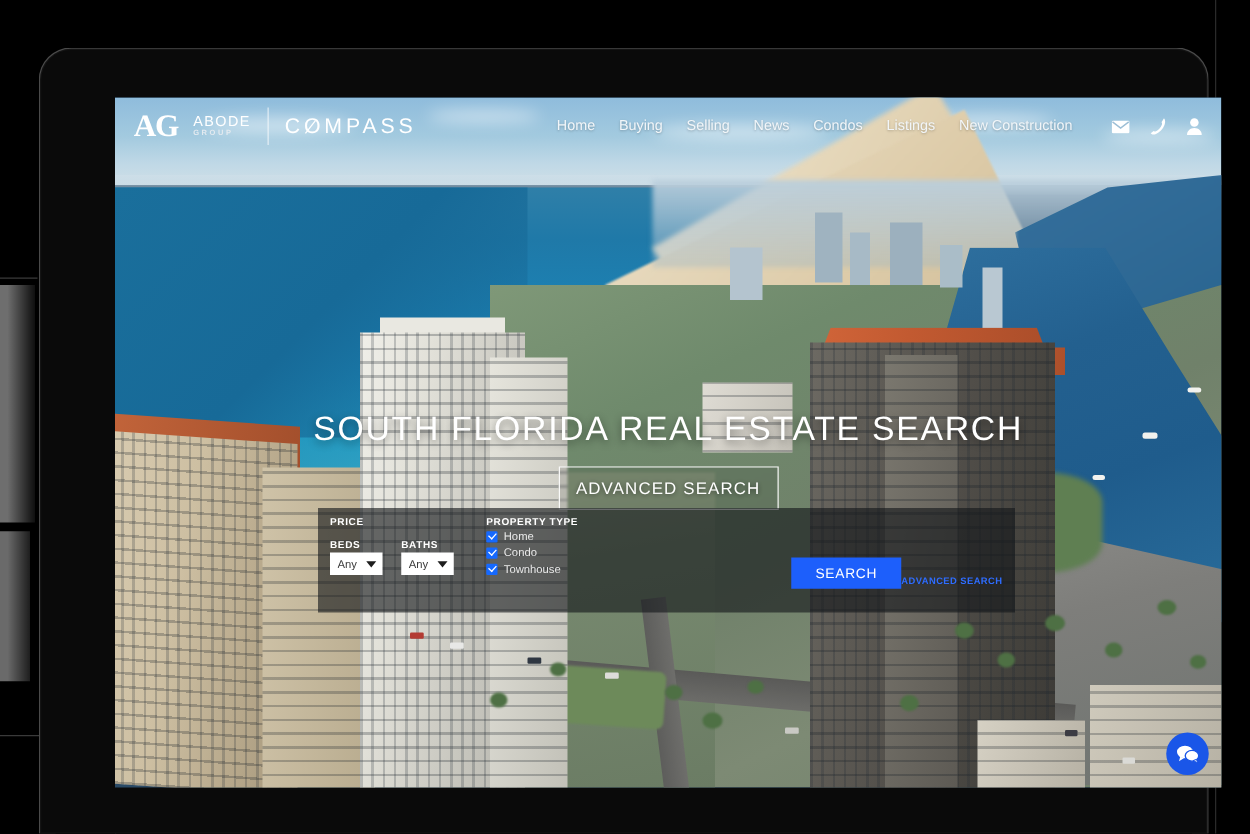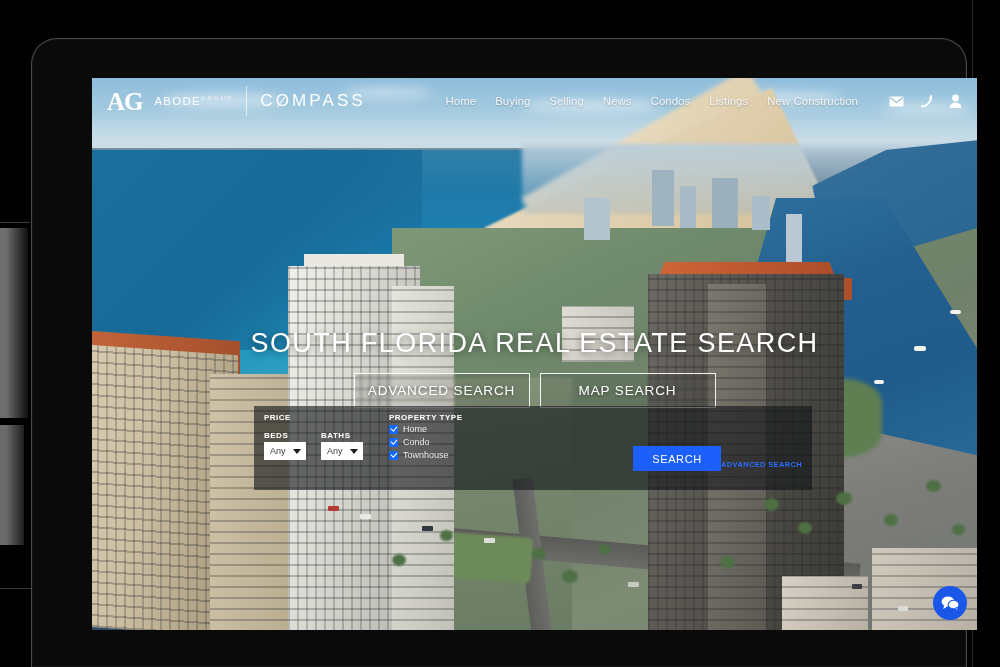--- a/index.html
+++ b/index.html
@@ -190,21 +190,21 @@
   
   .header {
     position:absolute; left:0; top:0; width:100%; height:46px;
     display:flex; align-items:center; padding:0 15px; z-index:6;
   }
   .logo-wrap { display:flex; align-items:center; gap:13px; }
   .logo-ag {
     font-family:"Liberation Serif", serif; font-size:25px; font-weight:700;
     color:#fff; letter-spacing:-1px; line-height:1;
   }
-  .logo-abode { display:flex; flex-direction:row; justify-content:center; margin-left:-1px; }
+  .logo-abode { display:flex; flex-direction:column; justify-content:center; margin-left:-1px; }
   .logo-abode .a1 { color:#fff; font-size:11.5px; letter-spacing:1.2px; line-height:1.05; }
   .logo-abode .a2 { color:#e3eaf0; font-size:6px; letter-spacing:2.1px; line-height:1.1; font-weight:700; }
   .logo-div { width:1px; height:30px; background:rgba(255,255,255,0.65); }
   .logo-compass { color:#fff; font-size:17px; letter-spacing:3.1px; font-weight:400; }
   .logo-compass .o { display:inline-block; position:relative; }
   .logo-compass .o::after {
     content:""; position:absolute; left:-1px; top:50%; width:13px; height:1.4px;
     background:#fff; transform:rotate(-52deg);
   }
   .nav { margin-left:auto; display:flex; align-items:center; gap:19px; }
@@ -440,21 +440,20 @@
               </svg>
           </span>
         </span>
       </nav>
     </div>
 
     <div class="hero">
       <div class="hero-title">SOUTH FLORIDA REAL ESTATE SEARCH</div>
       <div class="hero-btns">
         <div class="hero-btn">ADVANCED SEARCH</div>
-        <div class="hero-btn">MAP SEARCH</div>
       </div>
     </div>
 
     <div class="panel">
 
 
       <div class="col">
         <div class="flabel">PRICE</div>
 
         <div class="row" style="margin-top:7px; align-items:flex-start;">

